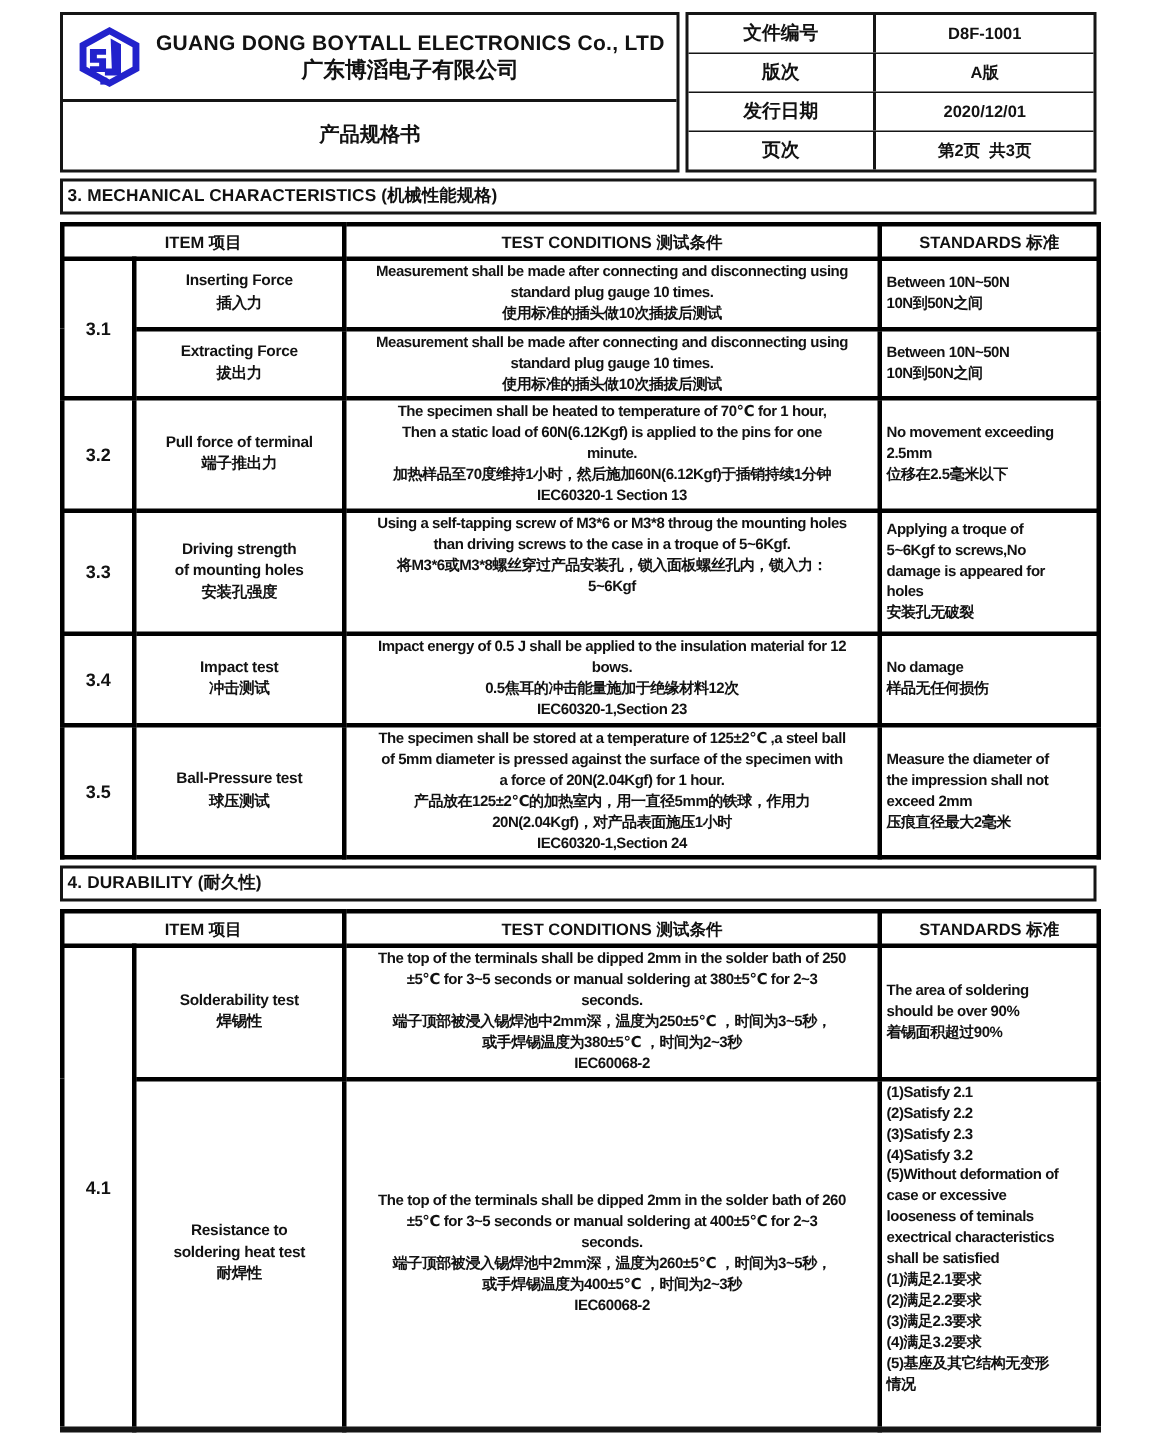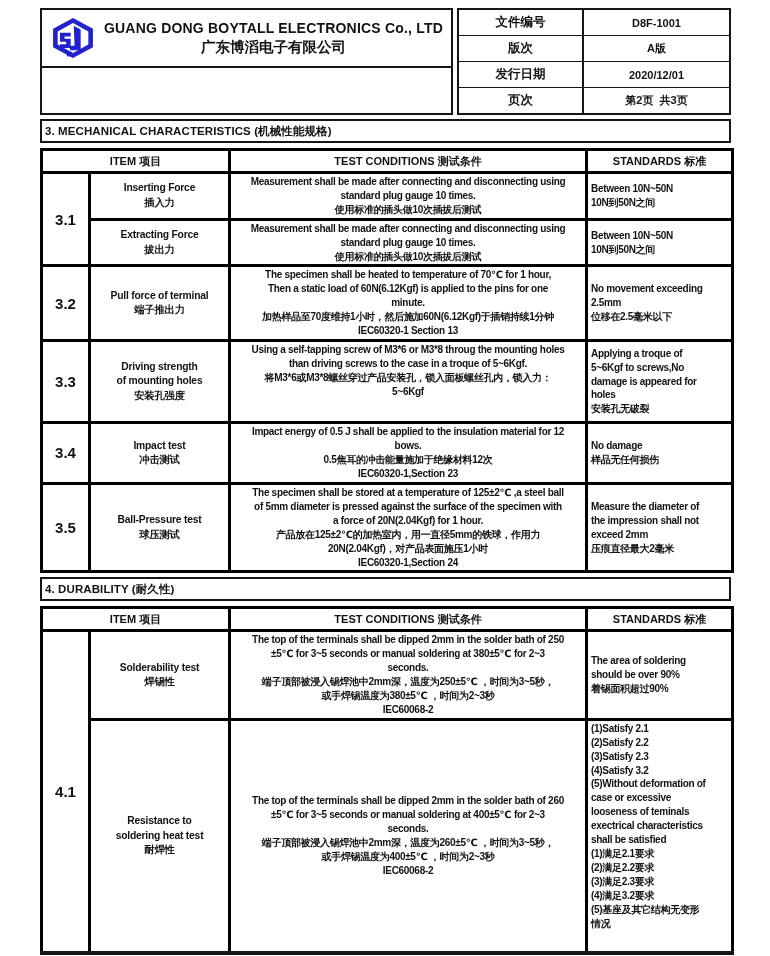--- a/index.html
+++ b/index.html
@@ -60,21 +60,21 @@
   .sec-table {
     margin-top: 5px; width: 691px;
     border-collapse: collapse; table-layout: fixed;
     border: 2px solid #151515;
   }
   .spec-section:last-child .sec-table { border-bottom: 4px solid #151515; }
   .sec-table th, .sec-table td { border: 3px solid #000000; }
   .sec-table th {
     height: 23px; font-size: 11px; font-weight: 700; text-align: center;
   }
-  td.num { text-align: center; vertical-align: middle; font-size: 15px; }
+  td.num { text-align: center; vertical-align: middle; font-size: 12px; }
   td.item {
     text-align: center; vertical-align: middle;
     font-size: 10.3px; line-height: 1.4; white-space: pre-line;
     letter-spacing: -0.2px;
   }
   td.cond {
     vertical-align: top; text-align: center;
     font-size: 10px; line-height: 13.9px; white-space: pre-line;
     padding: 1px 3px; letter-spacing: -0.3px; overflow: hidden;
   }
@@ -101,20 +101,21 @@
             <path d="M31 12 L40 17 V44 L26 44 V38 L32 38 Z" fill="#2222cc"></path>
             <rect x="22" y="46" width="6" height="6" fill="#2222cc"></rect>
           </svg>
         </span>
         <div class="company-names">
           <div class="company-en">GUANG DONG BOYTALL ELECTRONICS Co., LTD</div>
           <div class="company-cn">广东博滔电子有限公司</div>
         </div>
       </div>
       <div class="hdr-title">
+        <div class="title-cn">产品规格书</div>
       </div>
     </div>
 
     <div class="hdr-right">
       <div class="meta-row">
         <div class="meta-label">文件编号</div>
         <div class="meta-value">D8F-1001</div>
       </div>
       <div class="meta-row">
         <div class="meta-label">版次</div>

